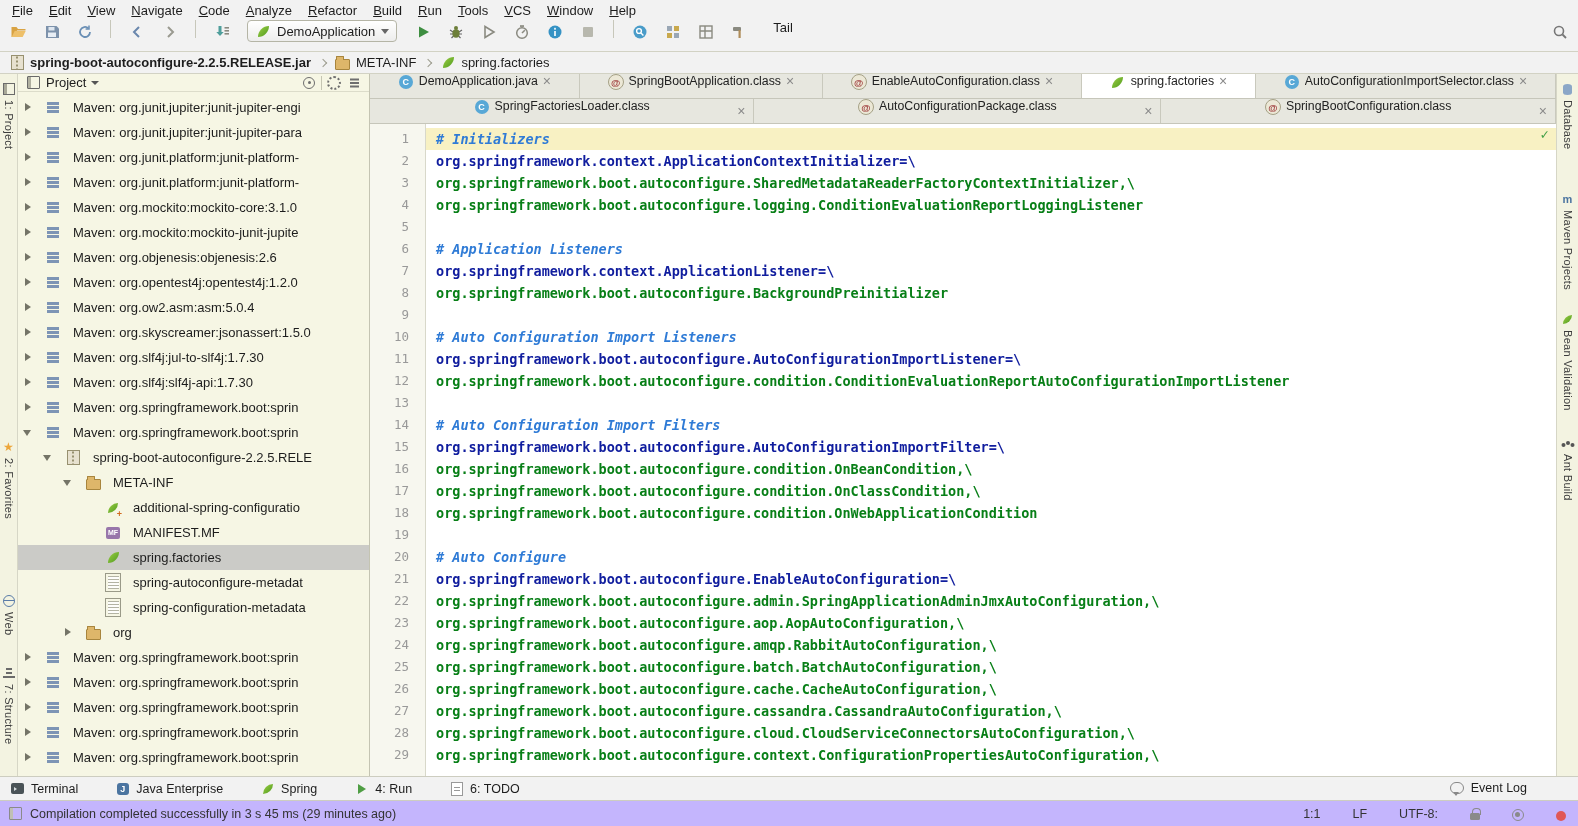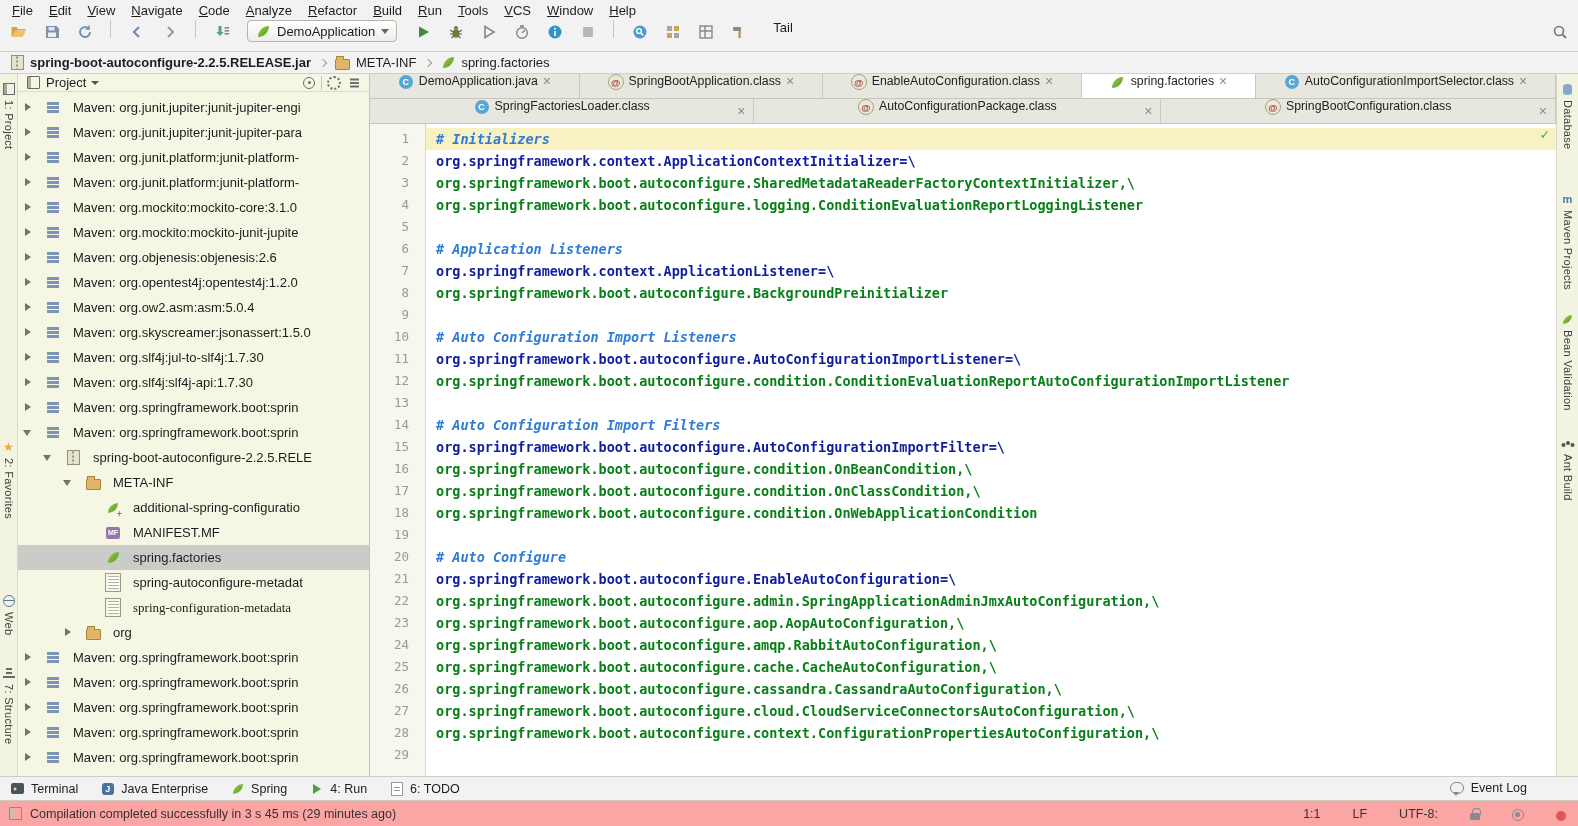--- a/index.html
+++ b/index.html
@@ -104,36 +104,36 @@
   .code-line{height:22px;line-height:22px;white-space:pre}
   .code-line.caret{background:#f8f1c3;margin-left:-10px;padding-left:10px}
   .t-comment{color:#2f7bd6;font-style:italic}
   .t-key{color:#101d9e}
   .t-value{color:#087f17}
   .editor-check{position:absolute;top:2px;right:7px}
   .editor-check::before{content:"✓";color:#43a047;font-weight:bold;font-size:14px}
 
   
   .bottombar{height:24px;flex:none;display:flex;align-items:center;padding:0 10px;border-top:1px solid #cdcdc0;background:#f2f2f2;font-size:12.5px}
-  #bb-left{display:flex;align-items:center;gap:22px}
+  #bb-left{display:flex;align-items:center;gap:37px}
   #bb-right{margin-left:auto;margin-right:41px}
   .bb-item{display:inline-flex;align-items:center;gap:6px}
   .bic{width:15px;height:14px;flex:none;display:inline-flex;align-items:center;justify-content:center;position:relative}
   .bic-terminal::before{content:"";width:13px;height:11px;background:#4a5357;border-radius:2px}
   .bic-terminal::after{content:"";position:absolute;left:4px;top:5px;border-top:2.5px solid transparent;border-bottom:2.5px solid transparent;border-left:3.5px solid #d8dde0}
   .bic-jee::before{content:"J";width:12px;height:12px;background:#4b74a0;color:#fff;border-radius:3px;font-size:9px;font-weight:bold;line-height:12px;text-align:center}
   .bic-spring::before{content:"";width:10px;height:10px;background:linear-gradient(135deg,#9ccf44,#4f9a1e);border-radius:100% 0 100% 0}
   .bic-run::before{content:"";border-top:5px solid transparent;border-bottom:5px solid transparent;border-left:8px solid #4f9e44}
   .bic-todo::before{content:"";width:10px;height:12px;background:#fff;border:1px solid #999}
   .bic-todo::after{content:"";position:absolute;left:5px;top:5px;width:6px;height:1.5px;background:#999;box-shadow:0 3px 0 #999}
   .bic-eventlog::before{content:"";width:12px;height:10px;border:1.3px solid #888;border-radius:6px}
   .bic-eventlog::after{content:"";position:absolute;left:3px;bottom:-1px;border-left:3px solid transparent;border-right:3px solid transparent;border-top:4px solid #888}
 
   
-  .statusbar{height:26px;flex:none;display:flex;align-items:center;padding:0 12px 0 8px;border-top:1px solid #cdcdc0;background:#fca5a5;font-size:12.5px;color:#333}
+  .statusbar{height:26px;flex:none;display:flex;align-items:center;padding:0 12px 0 8px;border-top:1px solid #cdcdc0;background:#c4b5fd;font-size:12.5px;color:#333}
   .sb-grid{width:14px;height:14px;display:inline-flex;align-items:center;justify-content:center}
   .sb-grid::before{content:"";width:11px;height:11px;border:1.4px solid #8a8a8a;border-radius:1px;background:linear-gradient(90deg,#c0c0b5 0 3px,transparent 3px)}
   .sb-msg{margin-left:8px}
   .sb-right{margin-left:auto;display:flex;align-items:flex-end;gap:32px}
   .ic-lock{width:10px;height:13px;position:relative;display:inline-block}
   .ic-lock::before{content:"";position:absolute;left:1.5px;top:0;width:7px;height:6px;border:1.4px solid #8a8a8a;border-bottom:none;border-radius:4px 4px 0 0}
   .ic-lock::after{content:"";position:absolute;left:0;top:5px;width:10px;height:7px;background:#8a8a8a;border-radius:1.5px}
   .ic-hector{width:12px;height:12px;border:1.4px solid #8a8a8a;border-radius:50%;position:relative;display:inline-block}
   .ic-hector::after{content:"";position:absolute;left:2px;top:2px;width:5px;height:5px;background:#8a8a8a;border-radius:50%}
   .ic-reddot{width:10px;height:10px;background:#e05757;border-radius:50%;display:inline-block}
@@ -419,21 +419,21 @@
         <div class="tree-row selected" style="padding-left: 64px;">
           <span class="tw n"></span>
           <span class="ico ic-leaf"></span>
           <span class="tree-label">spring.factories</span>
         </div>
         <div class="tree-row" style="padding-left: 64px;">
           <span class="tw n"></span>
           <span class="ico ic-doc"></span>
           <span class="tree-label">spring-autoconfigure-metadat</span>
         </div>
-        <div class="tree-row" style="padding-left: 64px; font-family: Liberation Serif, serif;">
+        <div class="tree-row" style="padding-left: 64px;">
           <span class="tw n"></span>
           <span class="ico ic-doc"></span>
           <span class="tree-label">spring-configuration-metadata</span>
         </div>
         <div class="tree-row" style="padding-left: 44px;">
           <span class="tw r"></span>
           <span class="ico ic-folder"></span>
           <span class="tree-label">org</span>
         </div>
         <div class="tree-row" style="padding-left: 4px;">
@@ -559,20 +559,21 @@
           <div class="code-line t-key">org.springframework.boot.autoconfigure.AutoConfigurationImportFilter=\</div>
           <div class="code-line t-value">org.springframework.boot.autoconfigure.condition.OnBeanCondition,\</div>
           <div class="code-line t-value">org.springframework.boot.autoconfigure.condition.OnClassCondition,\</div>
           <div class="code-line t-value">org.springframework.boot.autoconfigure.condition.OnWebApplicationCondition</div>
           <div class="code-line t-blank"></div>
           <div class="code-line t-comment"># Auto Configure</div>
           <div class="code-line t-key">org.springframework.boot.autoconfigure.EnableAutoConfiguration=\</div>
           <div class="code-line t-value">org.springframework.boot.autoconfigure.admin.SpringApplicationAdminJmxAutoConfiguration,\</div>
           <div class="code-line t-value">org.springframework.boot.autoconfigure.aop.AopAutoConfiguration,\</div>
           <div class="code-line t-value">org.springframework.boot.autoconfigure.amqp.RabbitAutoConfiguration,\</div>
+          <div class="code-line t-value">org.springframework.boot.autoconfigure.batch.BatchAutoConfiguration,\</div>
           <div class="code-line t-value">org.springframework.boot.autoconfigure.cache.CacheAutoConfiguration,\</div>
           <div class="code-line t-value">org.springframework.boot.autoconfigure.cassandra.CassandraAutoConfiguration,\</div>
           <div class="code-line t-value">org.springframework.boot.autoconfigure.cloud.CloudServiceConnectorsAutoConfiguration,\</div>
           <div class="code-line t-value">org.springframework.boot.autoconfigure.context.ConfigurationPropertiesAutoConfiguration,\</div>
         </div>
       <span class="editor-check"></span>
     </div>
   </div>
 
   <div class="stripe stripe-right" id="stripeR">

